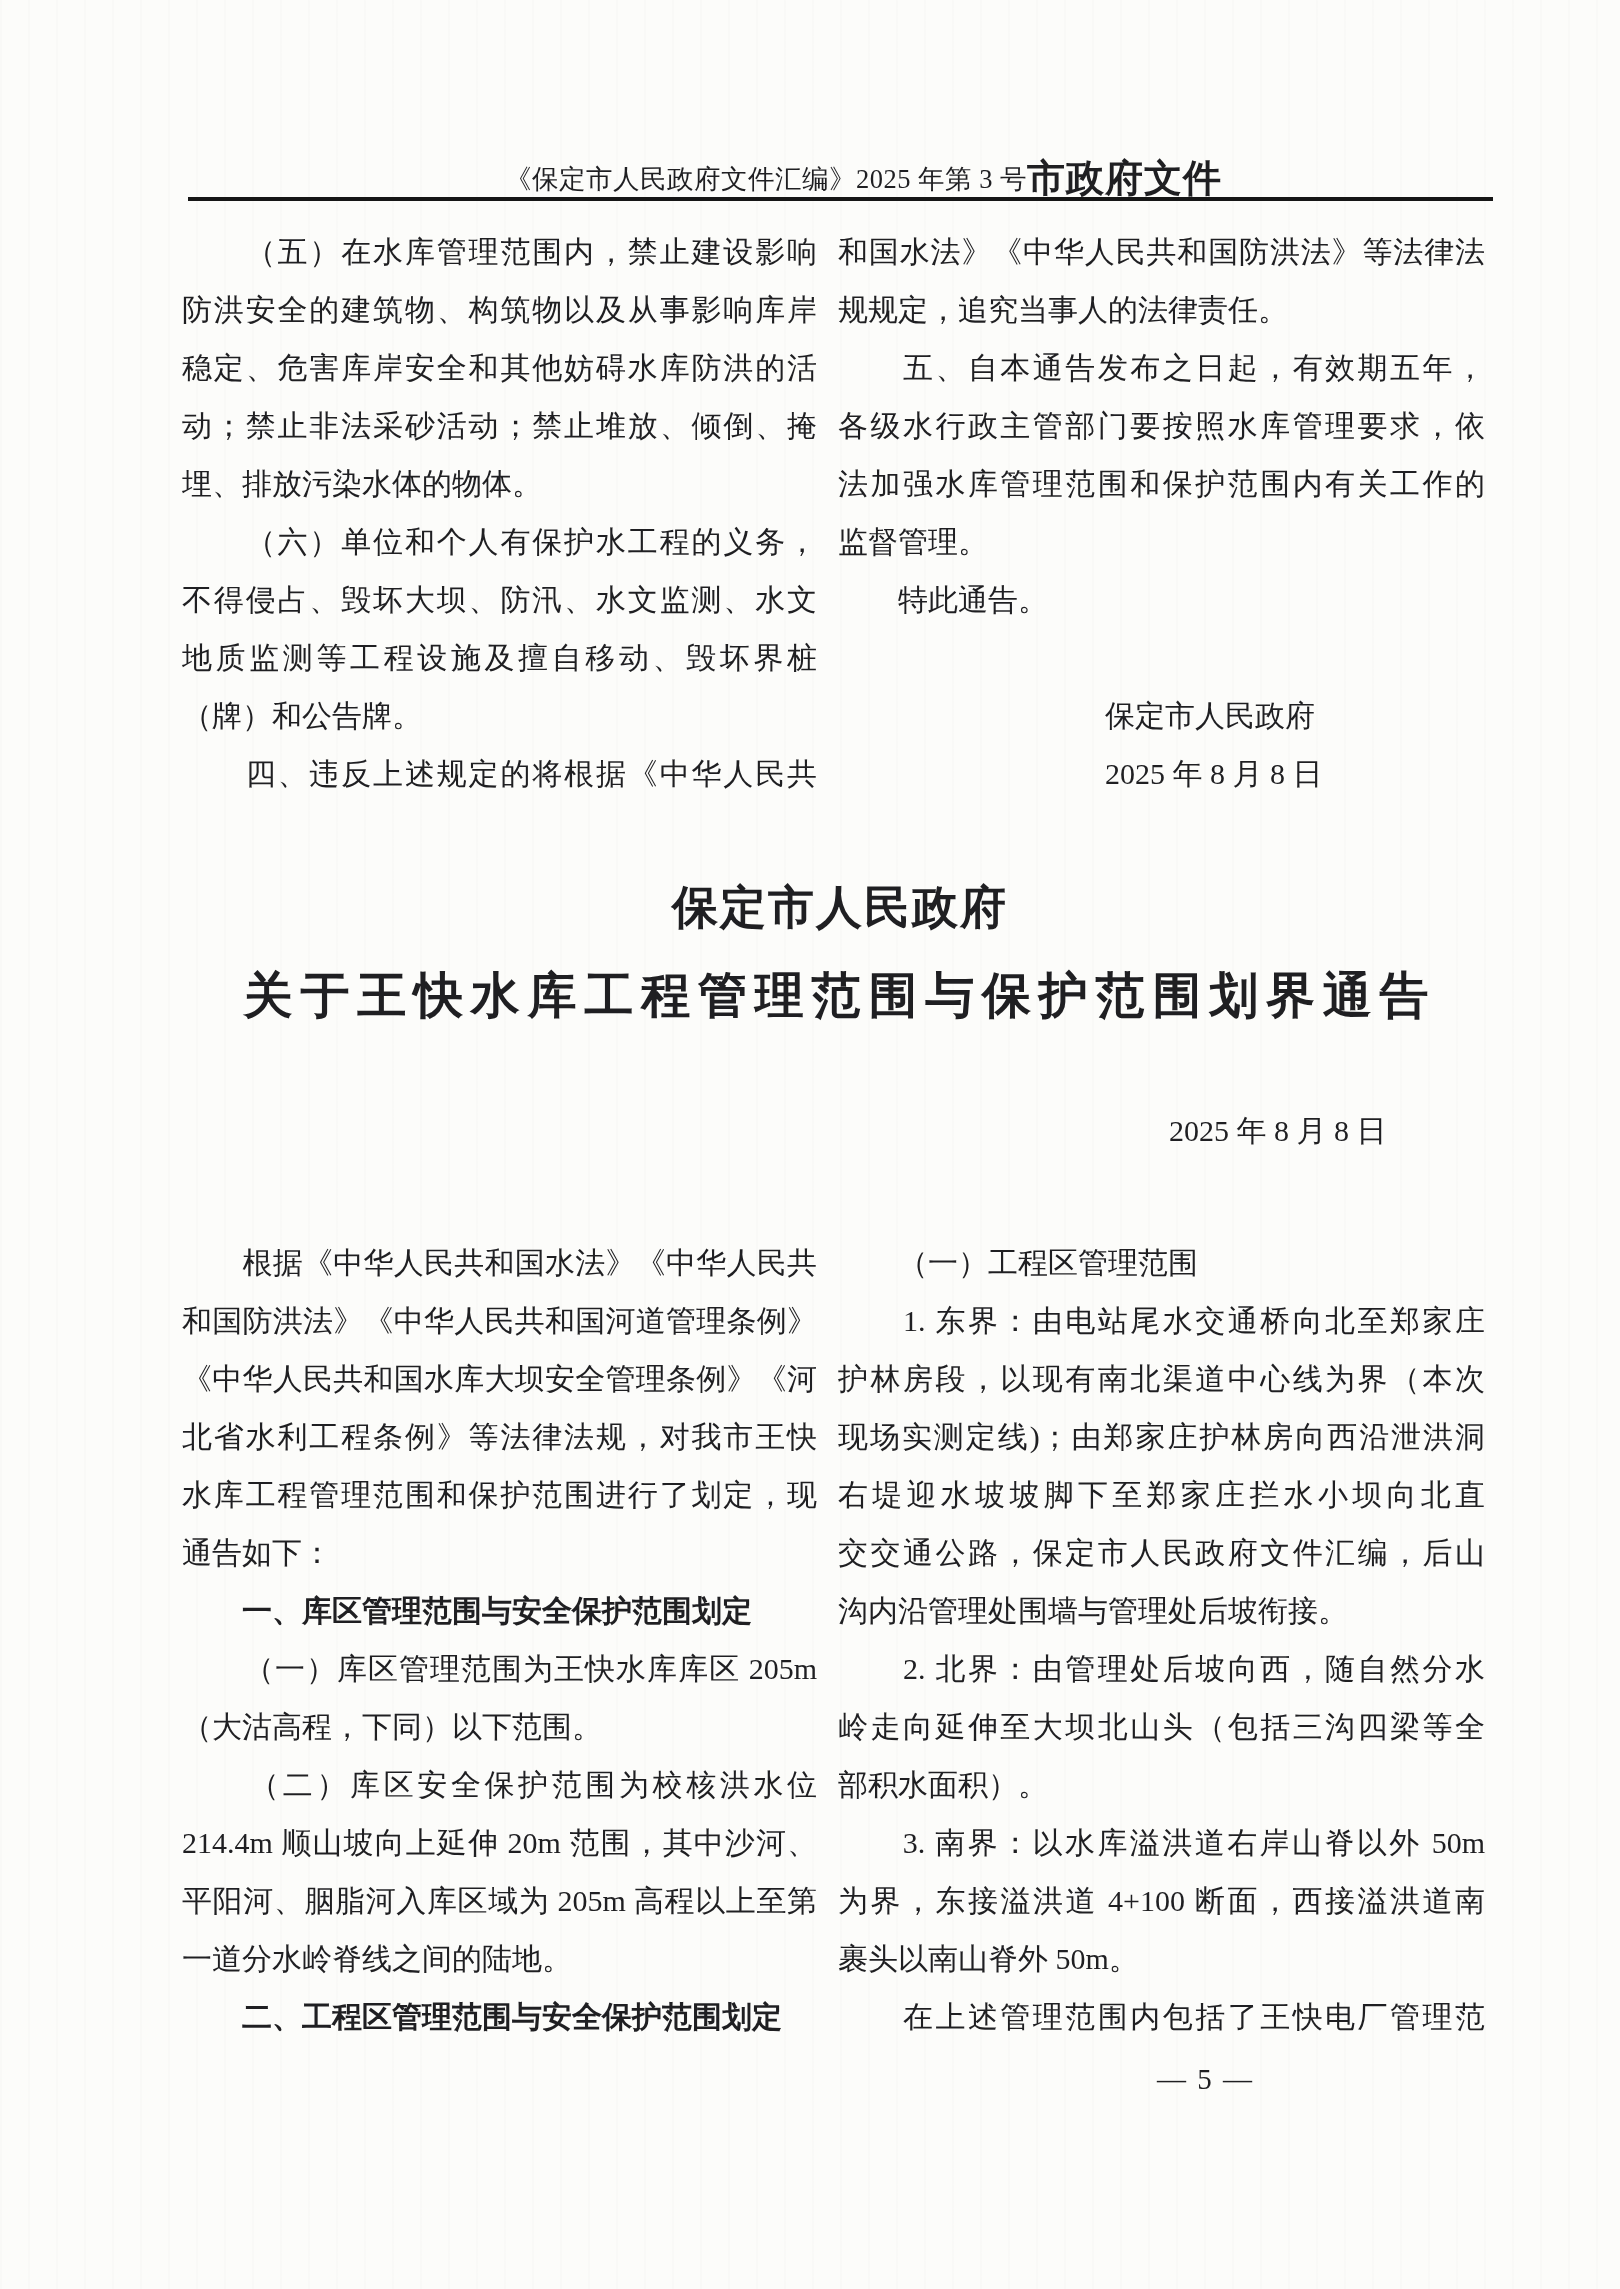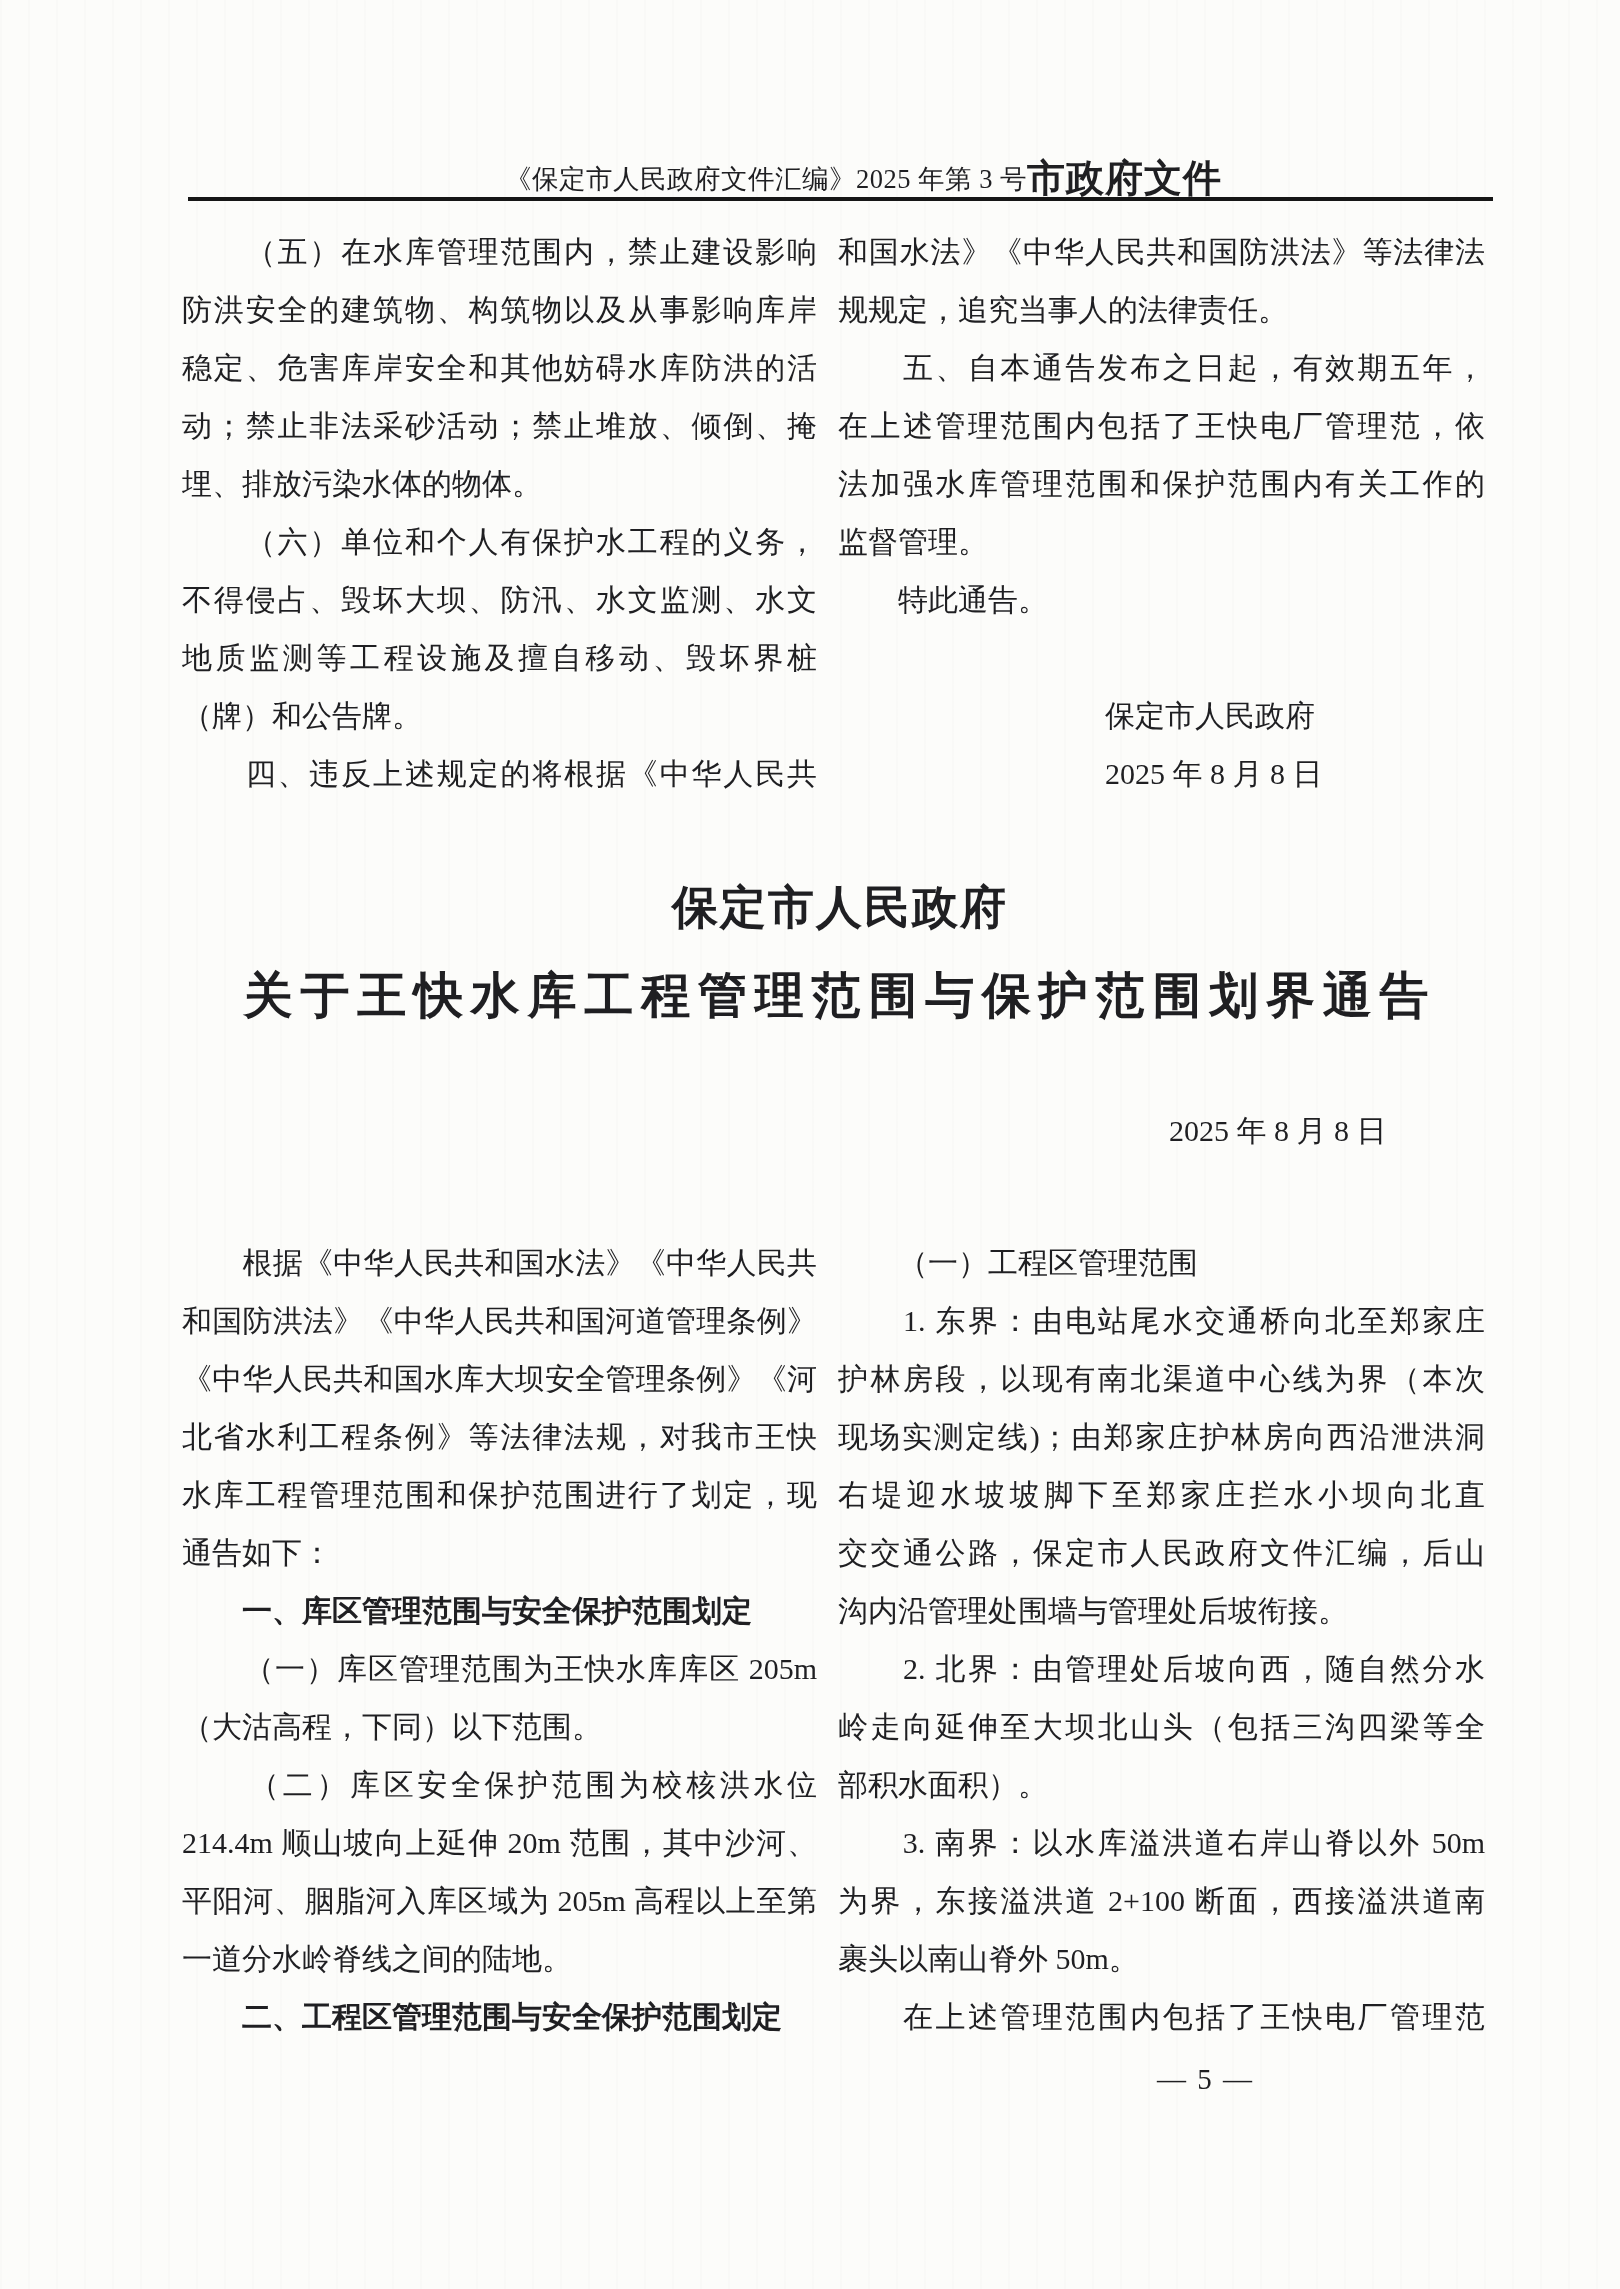--- a/index.html
+++ b/index.html
@@ -84,21 +84,21 @@
       <div class="line justify">地质监测等工程设施及擅自移动、毁坏界桩</div>
       <div class="line">（牌）和公告牌。</div>
       <div class="line justify">　　四、违反上述规定的将根据《中华人民共</div>
     </div>
 
   <div class="col top-right-col">
 
   <div class="line justify">和国水法》《中华人民共和国防洪法》等法律法</div>
       <div class="line">规规定，追究当事人的法律责任。</div>
       <div class="line justify">　　五、自本通告发布之日起，有效期五年，</div>
-      <div class="line justify">在上述管理范围内包括了王快电厂管理范，依</div>
+      <div class="line justify">各级水行政主管部门要按照水库管理要求，依</div>
       <div class="line justify">法加强水库管理范围和保护范围内有关工作的</div>
       <div class="line">监督管理。</div>
       <div class="line">　　特此通告。</div>
       <div class="line">&nbsp;</div>
       <div class="line sign">保定市人民政府</div>
       <div class="line sign">2025 年 8 月 8 日</div>
     </div>
 
   <div class="title-block">
     <div class="title-org">保定市人民政府</div>
@@ -131,21 +131,21 @@
       <div class="line justify">　　1. 东界：由电站尾水交通桥向北至郑家庄</div>
       <div class="line justify">护林房段，以现有南北渠道中心线为界（本次</div>
       <div class="line justify">现场实测定线)；由郑家庄护林房向西沿泄洪洞</div>
       <div class="line justify">右堤迎水坡坡脚下至郑家庄拦水小坝向北直</div>
       <div class="line justify">交交通公路，保定市人民政府文件汇编，后山</div>
       <div class="line">沟内沿管理处围墙与管理处后坡衔接。</div>
       <div class="line justify">　　2. 北界：由管理处后坡向西，随自然分水</div>
       <div class="line justify">岭走向延伸至大坝北山头（包括三沟四梁等全</div>
       <div class="line">部积水面积）。</div>
       <div class="line justify">　　3. 南界：以水库溢洪道右岸山脊以外 50m</div>
-      <div class="line justify">为界，东接溢洪道 2+100 断面，西接溢洪道南</div>
+      <div class="line justify">为界，东接溢洪道 4+100 断面，西接溢洪道南</div>
       <div class="line">裹头以南山脊外 50m。</div>
       <div class="line justify">　　在上述管理范围内包括了王快电厂管理范</div>
     </div>
 
   <div class="page-number">— 5 —</div>
 
 </div>
 
 
 </body></html>

